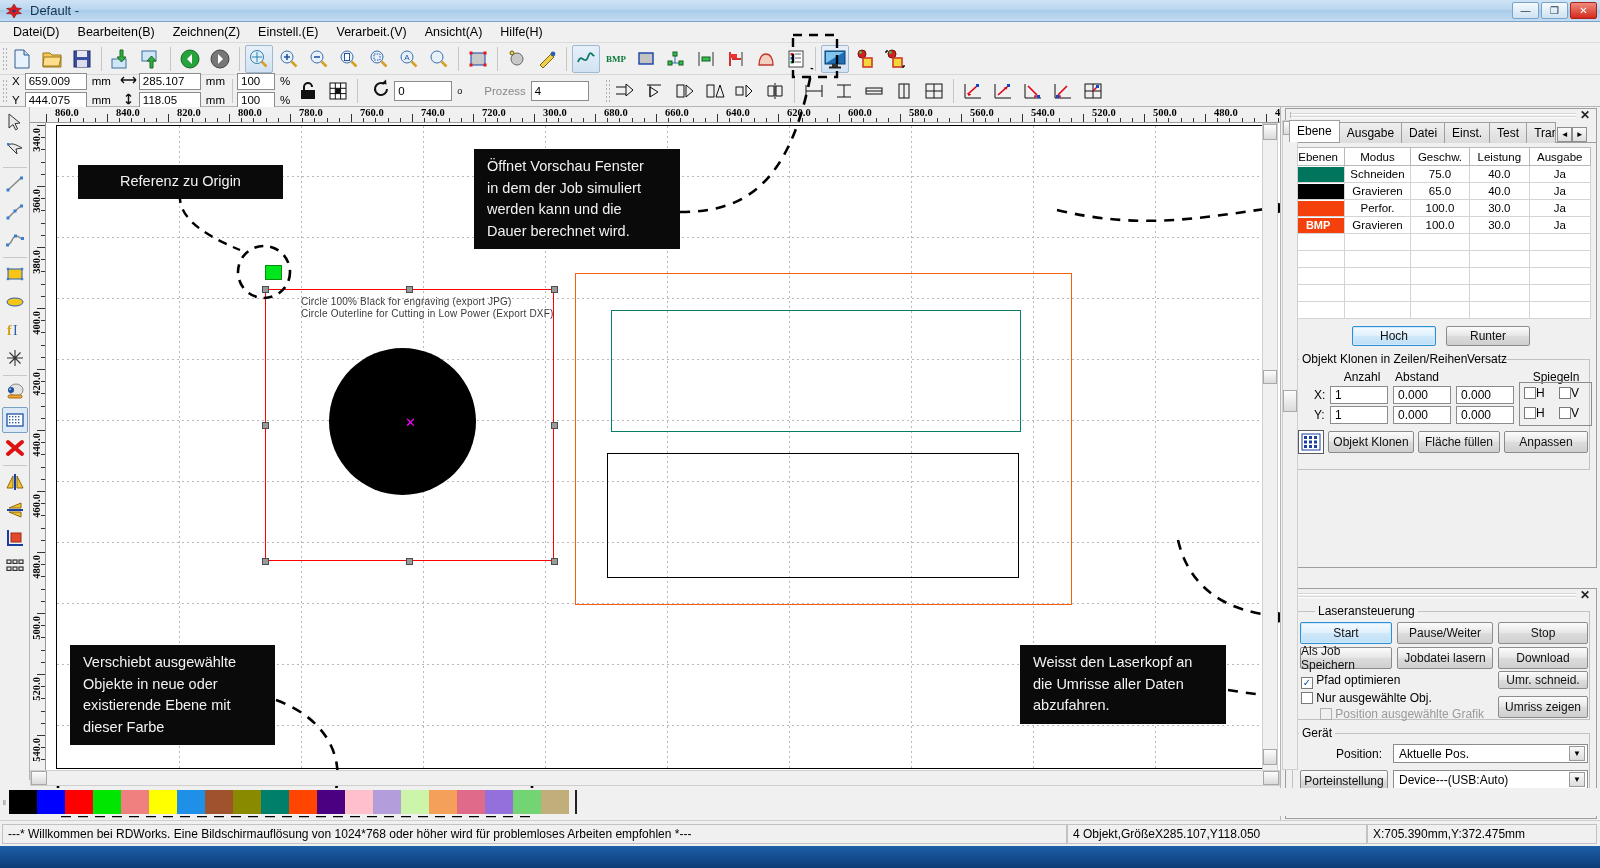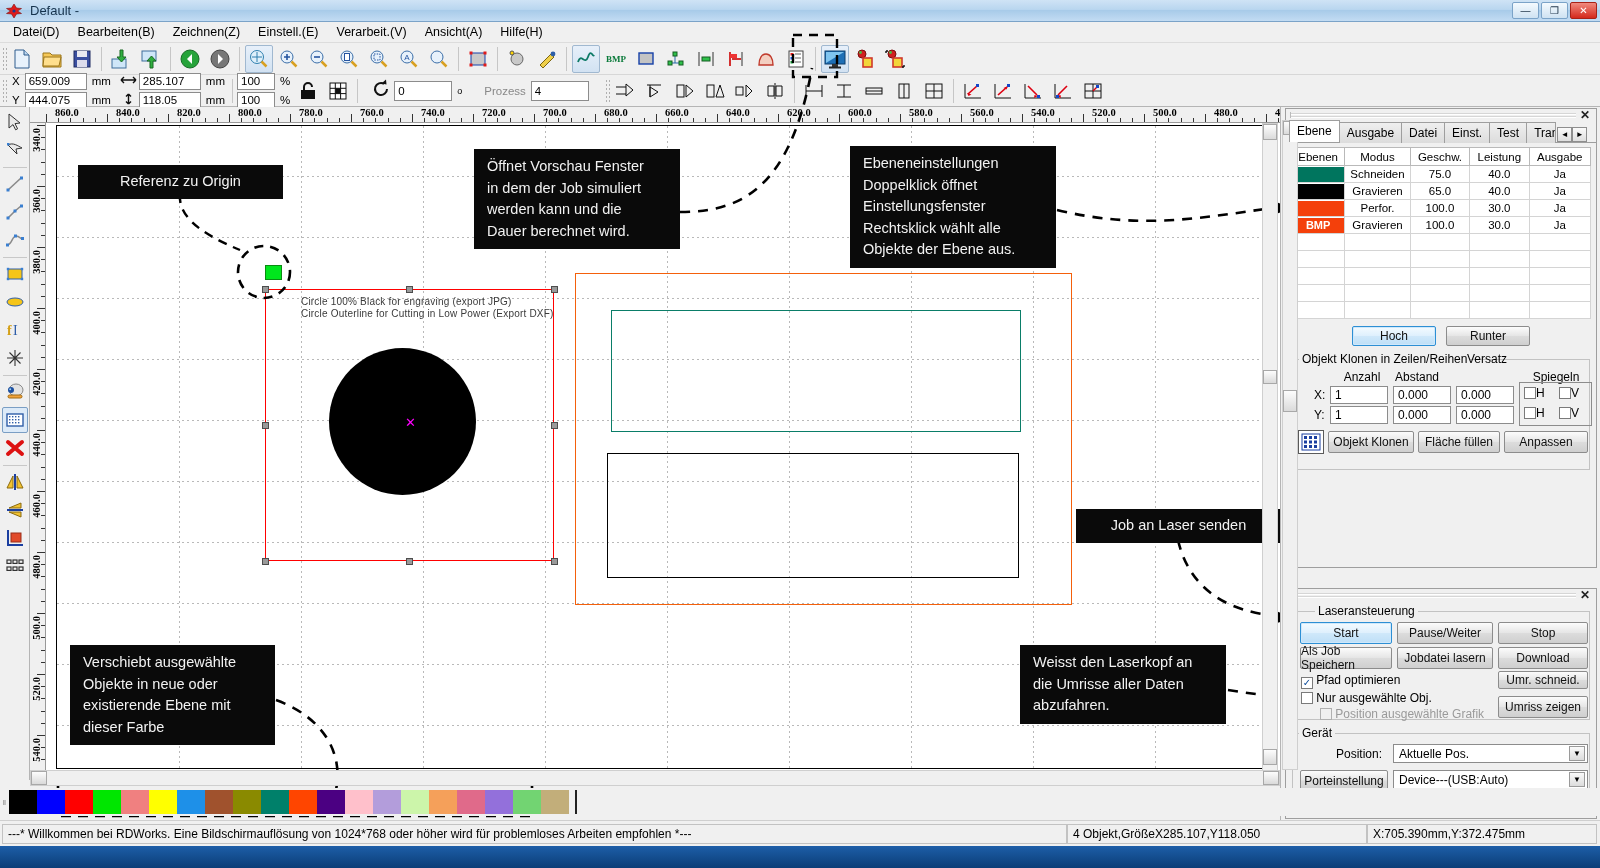--- a/index.html
+++ b/index.html
@@ -819,21 +819,21 @@
       <div class="htickline" style="left: 394.2px; height: 4px;"></div>
       <div class="htickline" style="left: 406.4px; height: 4px;"></div>
       <div class="htickline" style="left: 418.6px; height: 4px;"></div>
       <div class="htickline" style="left: 430.8px; height: 4px;"></div>
       <div class="htick" style="left: 452px;">720.0</div>
       <div class="htickline" style="left: 443px; height: 8px;"></div>
       <div class="htickline" style="left: 455.2px; height: 4px;"></div>
       <div class="htickline" style="left: 467.4px; height: 4px;"></div>
       <div class="htickline" style="left: 479.6px; height: 4px;"></div>
       <div class="htickline" style="left: 491.8px; height: 4px;"></div>
-      <div class="htick" style="left: 513px;">700.0</div>
+      <div class="htick" style="left: 513px;">300.0</div>
       <div class="htickline" style="left: 504px; height: 8px;"></div>
       <div class="htickline" style="left: 516.2px; height: 4px;"></div>
       <div class="htickline" style="left: 528.4px; height: 4px;"></div>
       <div class="htickline" style="left: 540.6px; height: 4px;"></div>
       <div class="htickline" style="left: 552.8px; height: 4px;"></div>
       <div class="htick" style="left: 574px;">680.0</div>
       <div class="htickline" style="left: 565px; height: 8px;"></div>
       <div class="htickline" style="left: 577.2px; height: 4px;"></div>
       <div class="htickline" style="left: 589.4px; height: 4px;"></div>
       <div class="htickline" style="left: 601.6px; height: 4px;"></div>
@@ -1046,27 +1046,21 @@
     <rect x="793" y="35" width="44" height="42" fill="none" stroke="#000" stroke-width="2.4" stroke-dasharray="9 7"></rect>
   </svg>
 
   <div class="callout" style="left:474px; top:149px; width:206px;">Öffnet Vorschau Fenster
 in dem  der Job simuliert
 werden kann und die
 Dauer berechnet wird.</div>
 
   <div class="callout one" style="left:78px; top:165px; width:205px; text-align:center;">Referenz zu Origin</div>
 
-  <div class="callout" style="left:850px; top:146px; width:206px;">Ebeneneinstellungen
-Doppelklick öffnet
-Einstellungsfenster
-Rechtsklick wählt alle
-Objekte der Ebene aus.</div>
-
-  <div class="callout one" style="left:1076px; top:509px; width:205px; text-align:center;">Job an Laser senden</div>
+
 
   <div class="callout" style="left:1020px; top:645px; width:206px;">Weisst den Laserkopf an
 die Umrisse aller Daten
 abzufahren.</div>
 
   <div class="callout" style="left:70px; top:645px; width:205px;">Verschiebt ausgewählte
 Objekte in neue oder
 existierende  Ebene mit
 dieser Farbe</div>
 

